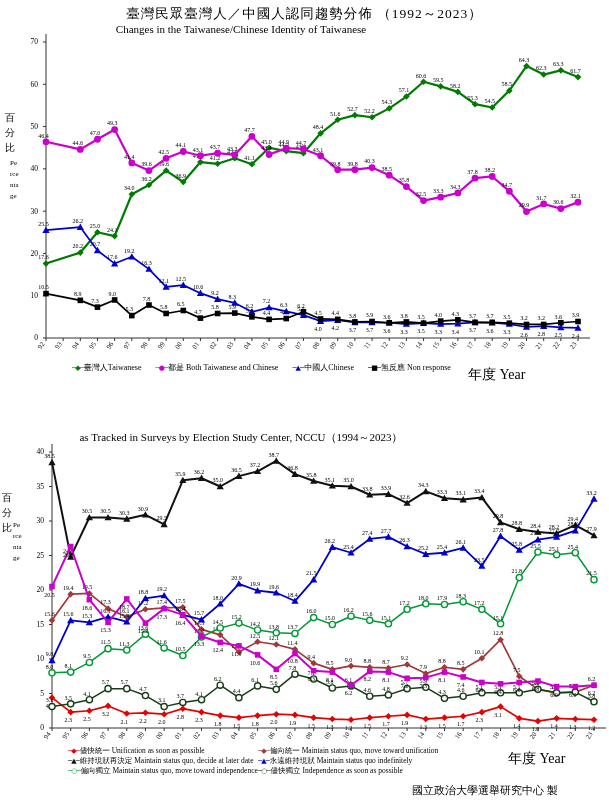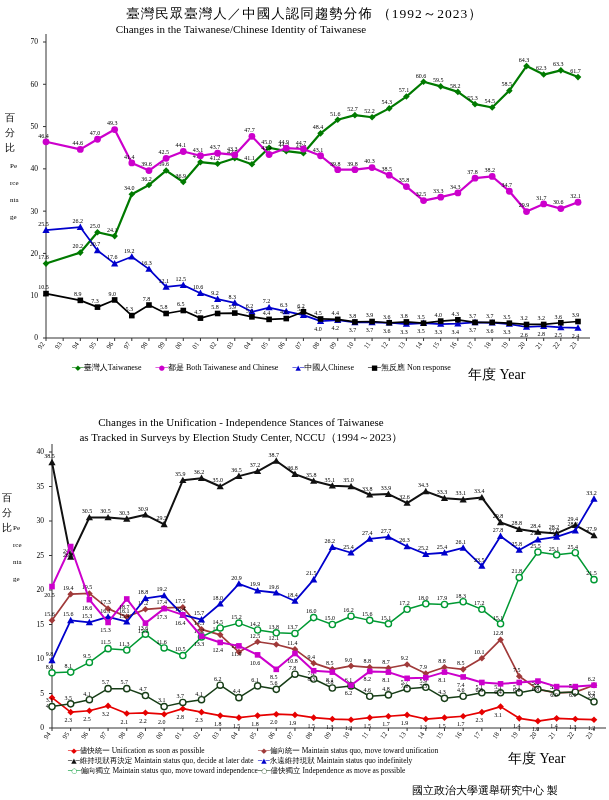--- a/index.html
+++ b/index.html
@@ -3,21 +3,21 @@
 <meta charset="utf-8">
 <style>
   html,body{margin:0;padding:0;background:#ffffff;}
   #page{position:relative;width:609px;height:800px;background:#fff;overflow:hidden;
         font-family:"Liberation Serif",serif;color:#000;padding-left:20px;}
   .title-zh{position:absolute;left:0;width:609px;text-align:center;font-size:13.5px;
             letter-spacing:1px;white-space:nowrap;}
   .title-en{position:absolute;left:0;width:482px;text-align:center;font-size:11px;white-space:nowrap;}
   .vtext{position:absolute;word-break:break-all;text-align:left;}
   .vzh{width:14px;font-size:10px;line-height:15px;}
-  .ven{width:9px;font-size:7px;line-height:17px;}
+  .ven{width:9px;font-size:7px;line-height:11px;}
   svg{position:absolute;left:0;}
   .legend-row{position:absolute;display:flex;align-items:center;font-size:8px;white-space:nowrap;}
   .legend-item{display:flex;align-items:center;margin-right:14px;}
   .swatch{font-size:7px;margin-right:1px;letter-spacing:-1px;font-family:"DejaVu Sans",sans-serif;}
   .legend-col{position:absolute;font-size:7.5px;line-height:10px;white-space:nowrap;}
   .legend-col .legend-item{margin:0;}
   .axis-caption{position:absolute;font-size:14px;white-space:nowrap;}
   .credit{position:absolute;font-size:11px;white-space:nowrap;}
 </style>
 </head>
@@ -381,21 +381,20 @@
       <span class="swatch" style="color: rgb(0, 0, 204);">─▲─</span>
       <span>中國人Chinese</span>
     </span>
     <span class="legend-item">
       <span class="swatch" style="color: rgb(0, 0, 0);">─■─</span>
       <span>無反應 Non response</span>
     </span>
   </div>
   <div class="axis-caption" style="left:468px;top:366px">年度 Year</div>
 
-  <div class="title-en" style="top:416px">Changes in the Unification - Independence Stances of Taiwanese</div>
   <div class="title-en" style="top:430px">as Tracked in Surveys by Election Study Center, NCCU（1994～2023）</div>
 
   <div class="vtext vzh" style="left:2px;top:490px">百分比</div>
   <div class="vtext ven" style="left:13px;top:520px">Percentage</div>
 
   <svg id="chart2" width="609" height="350" style="top:392px">
       <line x1="52" y1="52" x2="52" y2="336" stroke="#333" stroke-width="1"></line>
       <line x1="52" y1="336" x2="606" y2="336" stroke="#333" stroke-width="1"></line>
       <line x1="49" y1="336" x2="52" y2="336" stroke="#333" stroke-width="1"></line>
       <text x="44" y="338.4" text-anchor="end" font-size="7.5" font-family="Liberation Serif,serif" fill="#000">0</text>
@@ -926,20 +925,20 @@
     <div class="legend-item">
       <span class="swatch" style="color: rgb(160, 58, 58);">─◆─</span>
       <span>偏向統一 Maintain status quo, move toward unification</span>
     </div>
     <div class="legend-item">
       <span class="swatch" style="color: rgb(0, 0, 204);">─▲─</span>
       <span>永遠維持現狀 Maintain status quo indefinitely</span>
     </div>
     <div class="legend-item">
       <span class="swatch" style="color: rgb(23, 61, 23);">─○─</span>
-      <span>儘快獨立 Independence as move as possible</span>
+      <span>儘快獨立 Independence as soon as possible</span>
     </div>
   </div>
   <div class="axis-caption" style="left:508px;top:750px">年度 Year</div>
 
   <div class="credit" style="left:412px;top:783px">國立政治大學選舉研究中心 製</div>
 
 </div>
 
 </body></html>

